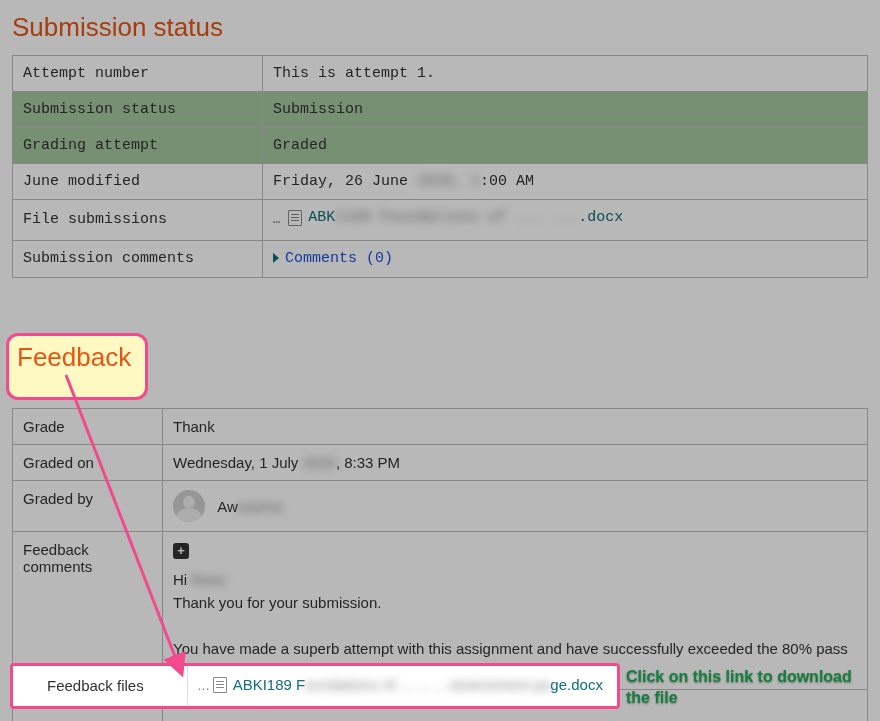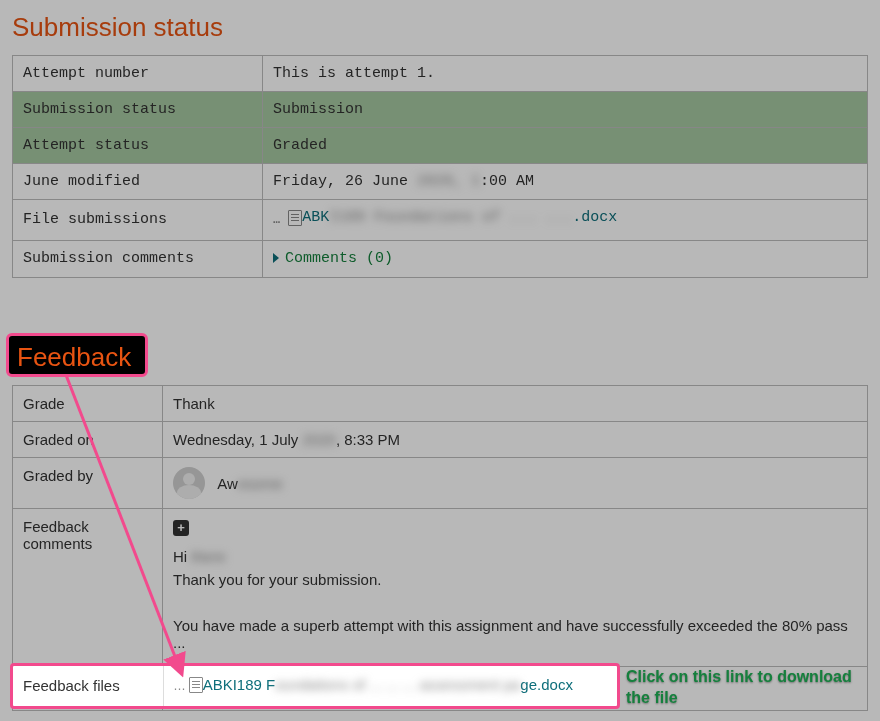--- a/index.html
+++ b/index.html
@@ -42,63 +42,64 @@
   table.status-table td.label-cell {
     width: 250px;
   }
   tr.success td { background: #a6c8a1; }
   .file-link {
     color: #0f6f7b;
     text-decoration: none;
     cursor: pointer;
     display: inline-flex;
     align-items: center;
+    gap: 6px;
   }
   .tree-dots { color: #888; font-size: 12px; margin-right: 2px; letter-spacing: -3px; }
   .file-icon {
     display: inline-block;
     width: 14px; height: 16px;
     border: 1px solid #888;
     border-radius: 1px;
     position: relative;
     background: #fff;
   }
   .file-icon::before {
     content: "";
     position: absolute;
     top: 3px; left: 2px; right: 2px; height: 1px;
     background: #888;
     box-shadow: 0 3px 0 #888, 0 6px 0 #888;
   }
   .comments-link {
-    color: #15803d;
+    color: #1d4ed8;
     text-decoration: none;
     cursor: pointer;
     display: inline-flex;
     align-items: center;
     gap: 6px;
   }
   .tri-right {
     display: inline-block;
     width: 0; height: 0;
     border-top: 5px solid transparent;
     border-bottom: 5px solid transparent;
     border-left: 6px solid #0f6f7b;
   }
   .blur {
     filter: blur(4px);
     color: #888;
   }
   .feedback-block { margin-top: 55px; position: relative; }
   .feedback-heading-wrap {
     display: inline-block;
-    background: #000000;
-    padding: 6px 14px 1px 8px;
+    background: #fef9c3;
+    padding: 6px 14px 24px 8px;
     border: 3px solid #f24a8d;
-    border-radius: 6px;
+    border-radius: 12px;
     position: relative;
     z-index: 10;
     margin-left: -6px;
   }
   .feedback-heading {
     color: #e85412;
     font-weight: 400;
     font-size: 26px;
     margin: 0;
   }
@@ -190,21 +191,21 @@
     <tbody>
         <tr>
       <td class="label-cell">Attempt number</td>
       <td>This is attempt 1.</td>
     </tr>
     <tr class="success">
       <td class="label-cell">Submission status</td>
       <td>Submission</td>
     </tr>
     <tr class="success">
-      <td class="label-cell">Attempt status</td>
+      <td class="label-cell">Grading attempt</td>
       <td>Graded</td>
     </tr>
     <tr>
       <td class="label-cell">June modified</td>
       <td>
         <span>Friday, 26 June</span>
         <span class="blur">2020, 1</span><span>:00 AM</span>
       </td>
     </tr>
     <tr>
@@ -275,21 +276,21 @@
             <td></td>
       </tr>
     </tbody>
       </table>
   </div>
 
 </div>
 
 <div class="dim-overlay"></div>
 
-<div class="feedback-files-highlight" style="top: 663px;">
+<div class="feedback-files-highlight" style="top: 663px; padding-left: 24px;">
   <table>
     <tbody>
         <tr>
       <td class="label-cell">Feedback files</td>
       <td>
         <span class="tree-dots">⋯</span>
         <a class="file-link">
           <span class="file-icon"></span>
           <span>
             <span>ABKI189 F</span><span class="blur">oundations of ... ... ... assessment pa</span><span>ge.docx</span>

